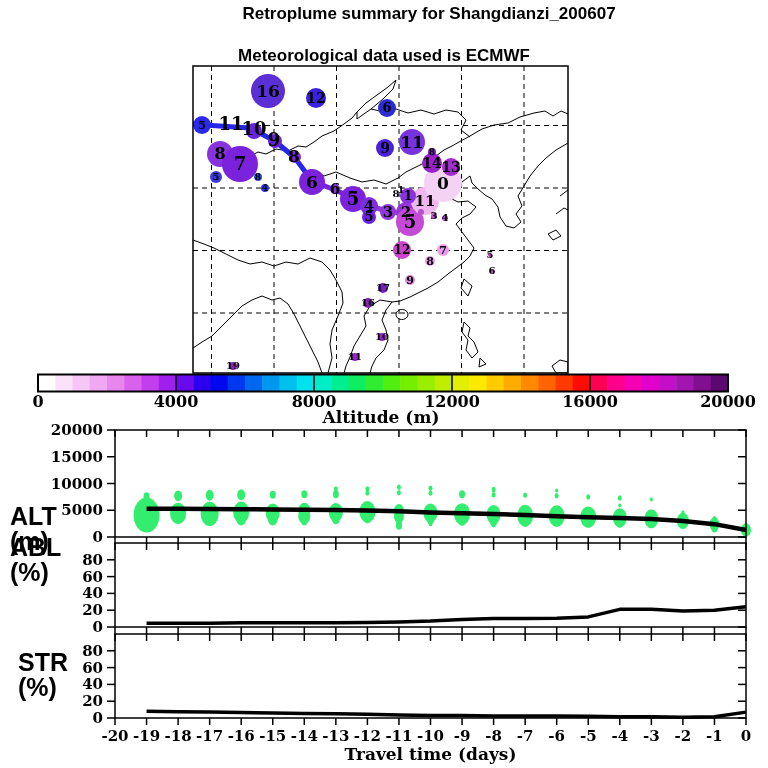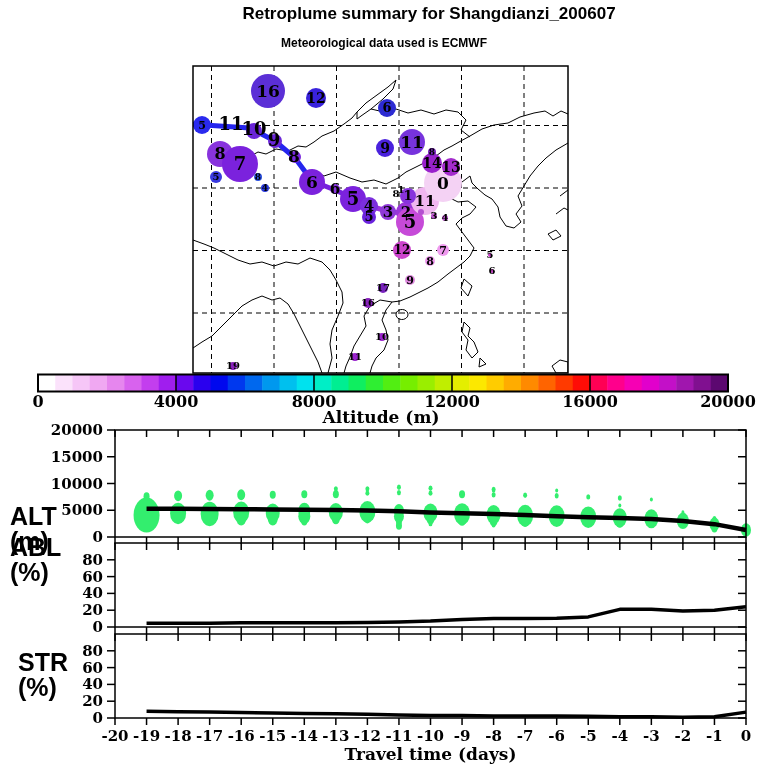--- a/index.html
+++ b/index.html
@@ -1,21 +1,21 @@
 <!DOCTYPE html>
 <html><head>
 <meta charset="utf-8">
 <style>
   html,body{margin:0;padding:0;background:#fff;}
   .page{position:relative;width:768px;height:768px;background:#ffffff;overflow:hidden;
         font-family:"Liberation Sans",sans-serif;}
   .hdr{position:absolute;left:0;width:768px;text-align:center;font-weight:bold;color:#000;}
   #title1{top:4px;font-size:17px;padding-left:45px;}
   #title2{top:28px;font-size:15px;white-space:pre;}
-  #title3{top:36px;font-size:12px;}
+  #title3{top:46px;font-size:17px;}
   .ylab{position:absolute;left:10px;width:95px;color:#000;font-weight:bold;
         font-size:25px;line-height:25px;}
   svg text{font-family:"DejaVu Serif",serif;font-weight:bold;fill:#000;}
   #canvas{position:absolute;left:0;top:0;}
 </style>
 </head>
 <body>
 <div class="page">
 
 <div class="hdr" id="title1">Retroplume summary for Shangdianzi_200607</div>

